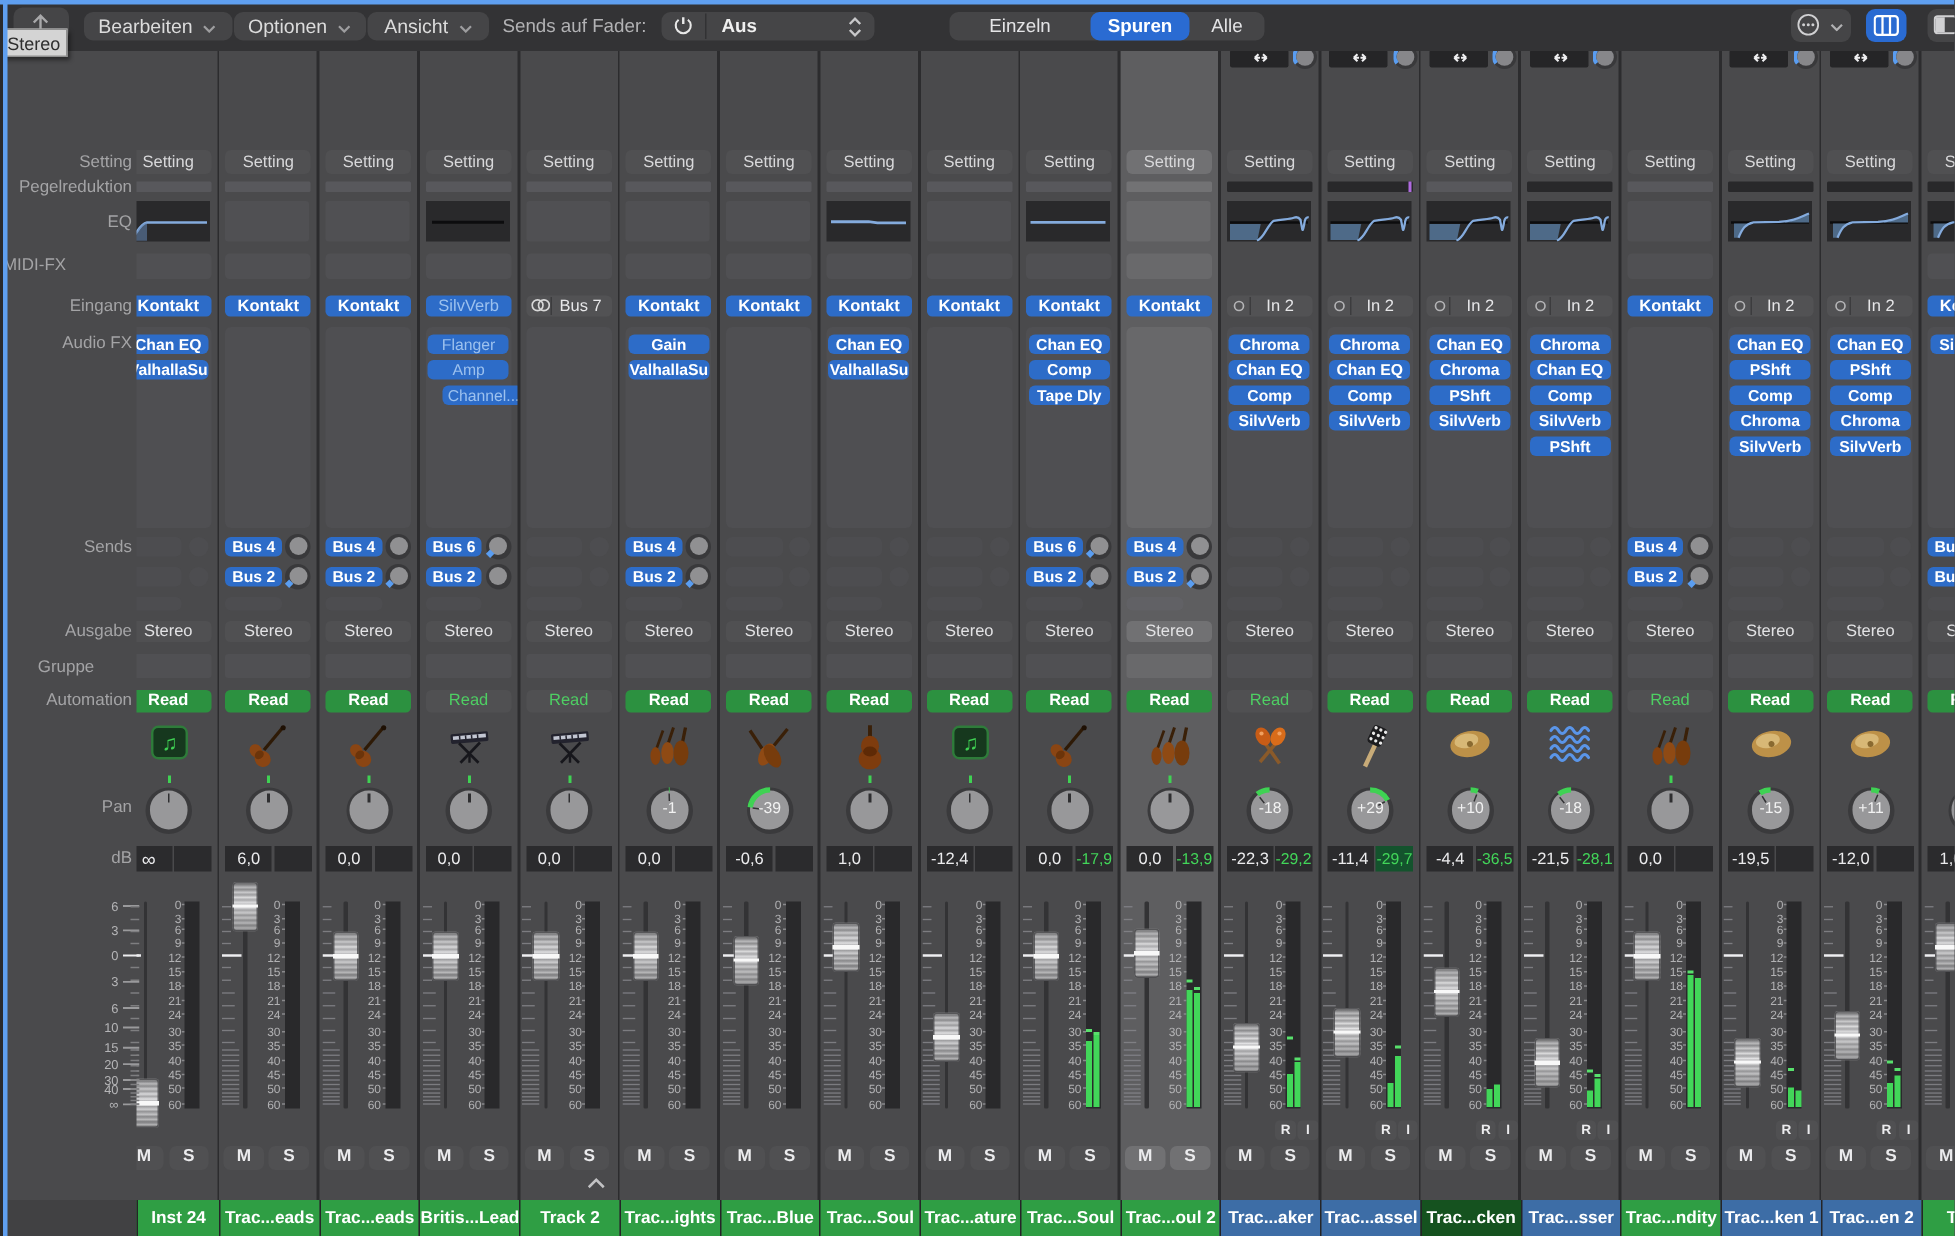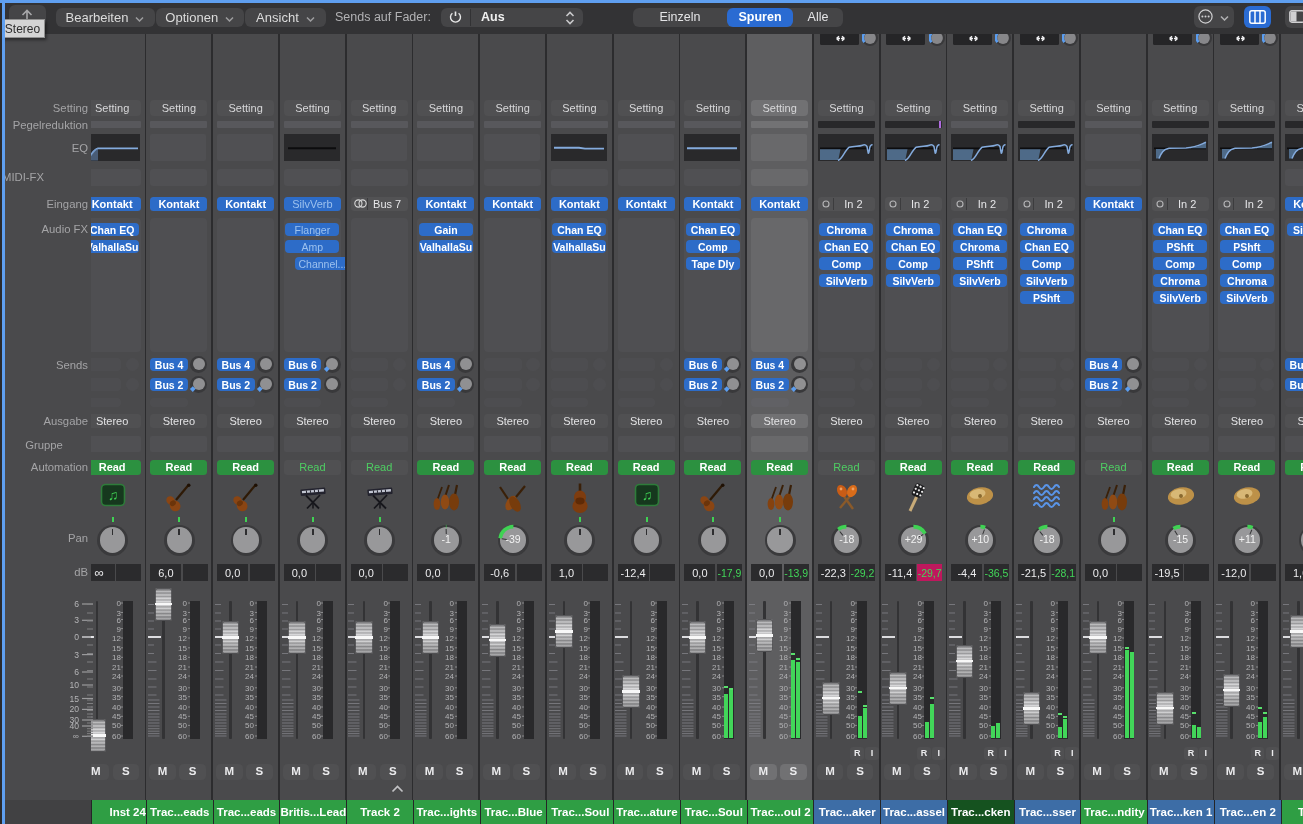--- a/index.html
+++ b/index.html
@@ -1363,21 +1363,21 @@
         </g>
       </svg></div>
     <div style="position:absolute;left:17.9px;top:493.5px;width:31px;height:31px;border-radius:50%;background:#3a3a3c"></div>
     <div style="position:absolute;left:20.8px;top:496.4px;width:25.2px;height:25.2px;border-radius:50%;background:#98989a"></div>
     <svg style="position:absolute;left:0;top:488px" width="67" height="42" viewBox="0 0 67 42">
       <path d="M 33.40 7.60 A 13.4 13.4 0 0 1 45.14 14.54" fill="none" stroke="#3fd253" stroke-width="3.6"></path>
     </svg>
     <div style="position:absolute;left:32.7px;top:498px;width:1.4px;height:5px;background:#323234;transform-origin:0.7px 11px;transform:rotate(61.171875deg)"></div>
     <div style="position:absolute;left:18.4px;top:502px;width:30px;text-align:center;font-size:10.5px;color:#f2f2f2">+29</div>
     <div style="position:absolute;left:4.5px;top:532.5px;width:31px;height:17.5px;background:#2b2b2d;color:#ececee;font-size:11px;text-align:center;line-height:18px">-11,4</div>
-    <div style="position:absolute;left:37px;top:532.5px;width:25px;height:17.5px;background:#be185d;color:#42d659;font-size:10.5px;text-align:center;line-height:18px">-29,7</div>
+    <div style="position:absolute;left:37px;top:532.5px;width:25px;height:17.5px;background:#14532d;color:#42d659;font-size:10.5px;text-align:center;line-height:18px">-29,7</div>
     <svg width="15" height="142" viewBox="0 0 15 142" style="position:absolute;left:2.2px;top:569.0px">
       <line x1="0" y1="4.5" x2="6" y2="4.5" stroke="#85858a" stroke-width="0.9" opacity="0.85"></line>
       <line x1="0" y1="13.0" x2="6" y2="13.0" stroke="#85858a" stroke-width="0.9" opacity="0.85"></line>
       <line x1="0" y1="21.0" x2="6" y2="21.0" stroke="#85858a" stroke-width="0.9" opacity="0.85"></line>
       <line x1="0" y1="29.0" x2="6" y2="29.0" stroke="#85858a" stroke-width="0.9" opacity="0.85"></line>
       <line x1="0" y1="45.0" x2="6" y2="45.0" stroke="#85858a" stroke-width="0.9" opacity="0.85"></line>
       <line x1="0" y1="53.5" x2="6" y2="53.5" stroke="#85858a" stroke-width="0.9" opacity="0.85"></line>
       <line x1="0" y1="62.0" x2="8.5" y2="62.0" stroke="#85858a" stroke-width="0.9" opacity="0.85"></line>
       <line x1="0" y1="70.5" x2="8.5" y2="70.5" stroke="#85858a" stroke-width="0.9" opacity="0.85"></line>
       <line x1="0" y1="79.0" x2="8.5" y2="79.0" stroke="#85858a" stroke-width="0.9" opacity="0.85"></line>
@@ -2202,21 +2202,21 @@
     <line x1="27" y1="119.0" x2="33" y2="119.0" stroke="#7e7e80" stroke-width="1"></line>
     <line x1="27" y1="122.0" x2="33" y2="122.0" stroke="#7e7e80" stroke-width="1"></line>
     <line x1="27" y1="125.0" x2="33" y2="125.0" stroke="#7e7e80" stroke-width="1"></line>
     <line x1="27" y1="128.0" x2="33" y2="128.0" stroke="#7e7e80" stroke-width="1"></line>
     <line x1="27" y1="130.7" x2="33" y2="130.7" stroke="#7e7e80" stroke-width="1"></line>
     <line x1="27" y1="133.2" x2="33" y2="133.2" stroke="#7e7e80" stroke-width="1"></line>
     <line x1="27" y1="135.6" x2="33" y2="135.6" stroke="#7e7e80" stroke-width="1"></line>
     <line x1="27" y1="138.0" x2="33" y2="138.0" stroke="#7e7e80" stroke-width="1"></line>
   </svg>
 <div style="position:absolute;left:0;top:800px;width:91.2px;height:24px;background:#414143"></div>
-<div style="position:absolute;left:91.20px;top:800px;width:54.70px;height:24px;background:#2f9e44;border-left:1px solid #252527;color:#fff;font-size:11.5px;font-weight:bold;text-align:right;line-height:24px;overflow:hidden">Inst 24</div>
+<div style="position:absolute;left:91.20px;top:800px;width:54.70px;height:24px;background:#2f9e44;border-left:1px solid #252527;color:#fff;font-size:11.5px;font-weight:bold;text-align:center;line-height:24px;overflow:hidden">Inst 24</div>
 <div style="position:absolute;left:145.90px;top:800px;width:66.75px;height:24px;background:#2f9e44;border-left:1px solid #252527;color:#fff;font-size:11.5px;font-weight:bold;text-align:center;line-height:24px;overflow:hidden">Trac...eads</div>
 <div style="position:absolute;left:212.65px;top:800px;width:66.75px;height:24px;background:#2f9e44;border-left:1px solid #252527;color:#fff;font-size:11.5px;font-weight:bold;text-align:center;line-height:24px;overflow:hidden">Trac...eads</div>
 <div style="position:absolute;left:279.40px;top:800px;width:66.75px;height:24px;background:#2f9e44;border-left:1px solid #252527;color:#fff;font-size:11.5px;font-weight:bold;text-align:center;line-height:24px;overflow:hidden">Britis...Lead</div>
 <div style="position:absolute;left:346.15px;top:800px;width:66.75px;height:24px;background:#2f9e44;border-left:1px solid #252527;color:#fff;font-size:11.5px;font-weight:bold;text-align:center;line-height:24px;overflow:hidden">Track 2</div>
 <div style="position:absolute;left:412.90px;top:800px;width:66.75px;height:24px;background:#2f9e44;border-left:1px solid #252527;color:#fff;font-size:11.5px;font-weight:bold;text-align:center;line-height:24px;overflow:hidden">Trac...ights</div>
 <div style="position:absolute;left:479.65px;top:800px;width:66.75px;height:24px;background:#2f9e44;border-left:1px solid #252527;color:#fff;font-size:11.5px;font-weight:bold;text-align:center;line-height:24px;overflow:hidden">Trac...Blue</div>
 <div style="position:absolute;left:546.40px;top:800px;width:66.75px;height:24px;background:#2f9e44;border-left:1px solid #252527;color:#fff;font-size:11.5px;font-weight:bold;text-align:center;line-height:24px;overflow:hidden">Trac...Soul</div>
 <div style="position:absolute;left:613.15px;top:800px;width:66.75px;height:24px;background:#2f9e44;border-left:1px solid #252527;color:#fff;font-size:11.5px;font-weight:bold;text-align:center;line-height:24px;overflow:hidden">Trac...ature</div>
 <div style="position:absolute;left:679.90px;top:800px;width:66.75px;height:24px;background:#2f9e44;border-left:1px solid #252527;color:#fff;font-size:11.5px;font-weight:bold;text-align:center;line-height:24px;overflow:hidden">Trac...Soul</div>
 <div style="position:absolute;left:746.65px;top:800px;width:66.75px;height:24px;background:#2f9e44;border-left:1px solid #252527;color:#fff;font-size:11.5px;font-weight:bold;text-align:center;line-height:24px;overflow:hidden">Trac...oul 2</div>

